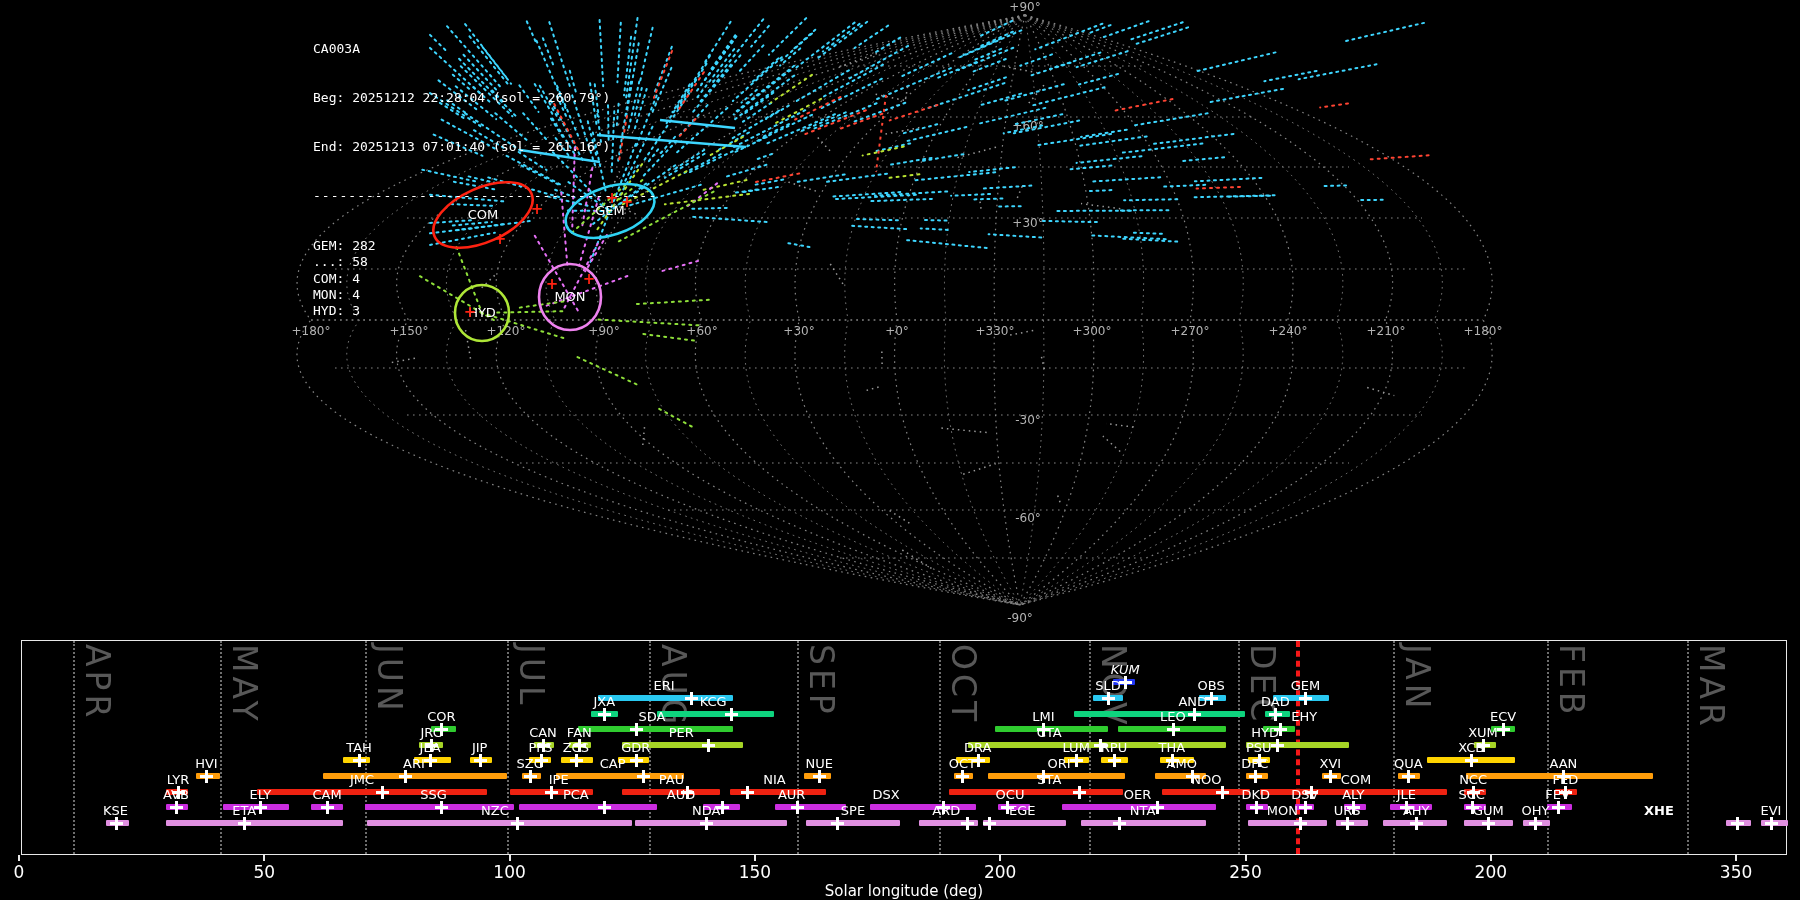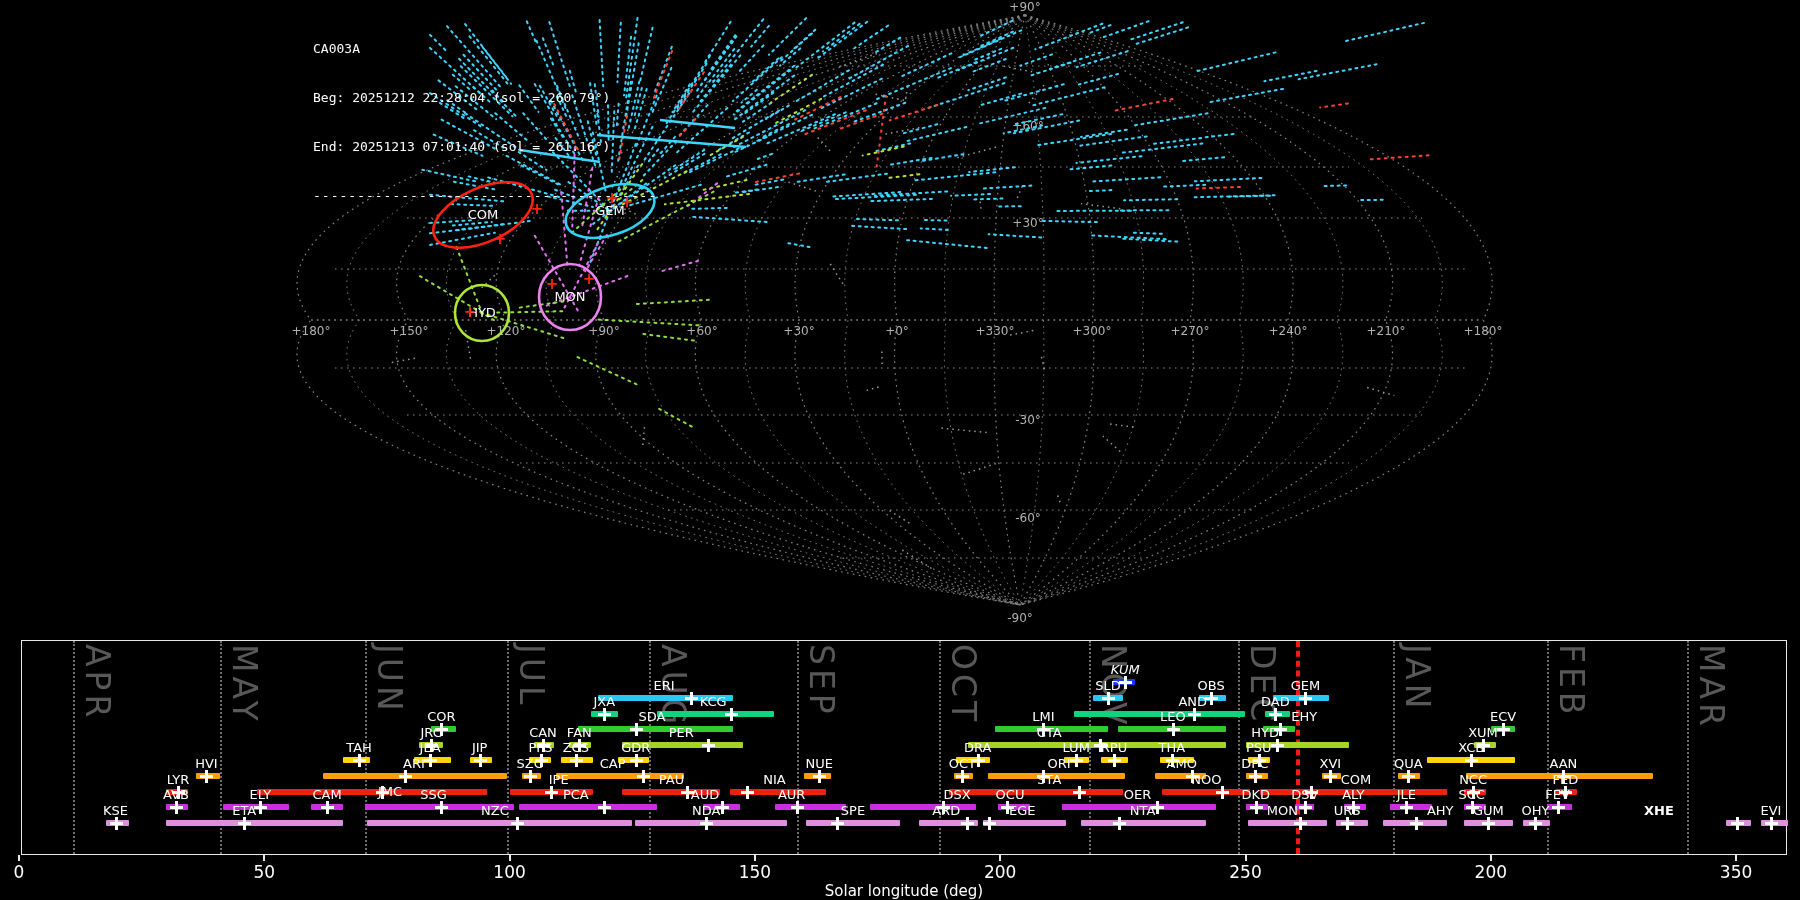--- a/index.html
+++ b/index.html
@@ -411,20 +411,21 @@
     <text x="589" y="284" fill="#ff2211" font-size="15" text-anchor="middle" font-weight="bold">+</text>
     <text x="470" y="317" fill="#ff2211" font-size="15" text-anchor="middle" font-weight="bold">+</text>
     <text x="500" y="244" fill="#ff2211" font-size="15" text-anchor="middle" font-weight="bold">+</text>
   </svg>
 
 <div id="info">
   <div>CA003A</div>
   <div>Beg: 20251212 22:28:04 (sol = 260.79°)</div>
   <div>End: 20251213 07:01:40 (sol = 261.16°)</div>
   <div class="sep">---------------------------------------</div>
+  <div id="counts"><div>GEM: 282</div><div>...: 58</div><div>COM: 4</div><div>MON: 4</div><div>HYD: 3</div></div>
 </div>
 
 <div id="timeline">
   <div id="panel-border"></div>
   <div id="xlabel">Solar longitude (deg)</div>
 <div class="gridline" style="left: 73px;"></div>
     <div class="month" style="left: 78px;">APR</div>
     <div class="gridline" style="left: 220.1px;"></div>
     <div class="month" style="left: 225.1px;">MAY</div>
     <div class="gridline" style="left: 364.9px;"></div>
@@ -585,21 +586,21 @@
     <div class="peak" style="left: 1408.4px; top: 776px;"></div>
     <div class="shlabel" style="left: 1408.4px; top: 757px;">QUA</div>
     <div class="bar" style="left: 1466.3px; width: 186.4px; top: 773px; background: rgb(255, 157, 10);"></div>
     <div class="peak" style="left: 1563.4px; top: 776px;"></div>
     <div class="shlabel" style="left: 1563.4px; top: 757px;">AAN</div>
     <div class="bar" style="left: 166.2px; width: 22.1px; top: 789px; background: rgb(238, 34, 17);"></div>
     <div class="peak" style="left: 178px; top: 792px;"></div>
     <div class="shlabel" style="left: 178px; top: 773px;">LYR</div>
     <div class="bar" style="left: 256.9px; width: 230.6px; top: 789px; background: rgb(238, 34, 17);"></div>
     <div class="peak" style="left: 382px; top: 792px;"></div>
-    <div class="shlabel" style="left: 390px; top: 773px; margin-top: 12px;">JMC</div>
+    <div class="shlabel" style="left: 362px; top: 773px;">JMC</div>
     <div class="bar" style="left: 509.6px; width: 83.4px; top: 789px; background: rgb(238, 34, 17);"></div>
     <div class="peak" style="left: 550.8px; top: 792px;"></div>
     <div class="shlabel" style="left: 558.7px; top: 773px;">IPE</div>
     <div class="bar" style="left: 622.4px; width: 98.1px; top: 789px; background: rgb(238, 34, 17);"></div>
     <div class="peak" style="left: 687.2px; top: 792px;"></div>
     <div class="shlabel" style="left: 671.5px; top: 773px;">PAU</div>
     <div class="bar" style="left: 730.4px; width: 95.7px; top: 789px; background: rgb(238, 34, 17);"></div>
     <div class="peak" style="left: 746.6px; top: 792px;"></div>
     <div class="shlabel" style="left: 774.5px; top: 773px;">NIA</div>
     <div class="bar" style="left: 948.7px; width: 174.2px; top: 789px; background: rgb(238, 34, 17);"></div>
@@ -627,27 +628,27 @@
     <div class="peak" style="left: 327.1px; top: 807px;"></div>
     <div class="shlabel" style="left: 327.1px; top: 788px;">CAM</div>
     <div class="bar" style="left: 364.9px; width: 149.6px; top: 804px; background: rgb(203, 45, 224);"></div>
     <div class="peak" style="left: 441.4px; top: 807px;"></div>
     <div class="shlabel" style="left: 433.6px; top: 788px;">SSG</div>
     <div class="bar" style="left: 519.4px; width: 137.4px; top: 804px; background: rgb(203, 45, 224);"></div>
     <div class="peak" style="left: 604.3px; top: 807px;"></div>
     <div class="shlabel" style="left: 575.8px; top: 788px;">PCA</div>
     <div class="bar" style="left: 703.4px; width: 36.8px; top: 804px; background: rgb(203, 45, 224);"></div>
     <div class="peak" style="left: 721.5px; top: 807px;"></div>
-    <div class="shlabel" style="left: 705px; top: 788px;">AUD</div>
+    <div class="shlabel" style="left: 681px; top: 788px;">AUD</div>
     <div class="bar" style="left: 774.5px; width: 71.1px; top: 804px; background: rgb(203, 45, 224);"></div>
     <div class="peak" style="left: 797.1px; top: 807px;"></div>
     <div class="shlabel" style="left: 791.7px; top: 788px;">AUR</div>
     <div class="bar" style="left: 870.2px; width: 105.5px; top: 804px; background: rgb(203, 45, 224);"></div>
     <div class="peak" style="left: 942.8px; top: 807px;"></div>
-    <div class="shlabel" style="left: 957px; top: 788px;">DSX</div>
+    <div class="shlabel" style="left: 886px; top: 788px;">DSX</div>
     <div class="bar" style="left: 997.7px; width: 31.9px; top: 804px; background: rgb(203, 45, 224);"></div>
     <div class="peak" style="left: 1007.1px; top: 807px;"></div>
     <div class="shlabel" style="left: 1010px; top: 788px;">OCU</div>
     <div class="bar" style="left: 1061.5px; width: 154.5px; top: 804px; background: rgb(203, 45, 224);"></div>
     <div class="peak" style="left: 1157.2px; top: 807px;"></div>
     <div class="shlabel" style="left: 1137.6px; top: 788px;">OER</div>
     <div class="bar" style="left: 1245.5px; width: 22.1px; top: 804px; background: rgb(203, 45, 224);"></div>
     <div class="peak" style="left: 1255.8px; top: 807px;"></div>
     <div class="shlabel" style="left: 1255.8px; top: 788px;">DKD</div>
     <div class="bar" style="left: 1294.6px; width: 19.6px; top: 804px; background: rgb(203, 45, 224);"></div>
@@ -690,21 +691,21 @@
     <div class="peak" style="left: 1118.9px; top: 823px;"></div>
     <div class="shlabel" style="left: 1142.5px; top: 804px;">NTA</div>
     <div class="bar" style="left: 1248px; width: 78.5px; top: 820px; background: rgb(224, 143, 224);"></div>
     <div class="peak" style="left: 1299.5px; top: 823px;"></div>
     <div class="shlabel" style="left: 1282.3px; top: 804px;">MON</div>
     <div class="bar" style="left: 1336.3px; width: 31.9px; top: 820px; background: rgb(224, 143, 224);"></div>
     <div class="peak" style="left: 1347.1px; top: 823px;"></div>
     <div class="shlabel" style="left: 1347.1px; top: 804px;">URS</div>
     <div class="bar" style="left: 1382.9px; width: 63.8px; top: 820px; background: rgb(224, 143, 224);"></div>
     <div class="peak" style="left: 1416.2px; top: 823px;"></div>
-    <div class="shlabel" style="left: 1416.2px; top: 804px; margin-left: 24px;">AHY</div>
+    <div class="shlabel" style="left: 1416.2px; top: 804px;">AHY</div>
     <div class="bar" style="left: 1463.8px; width: 49.1px; top: 820px; background: rgb(224, 143, 224);"></div>
     <div class="peak" style="left: 1488.3px; top: 823px;"></div>
     <div class="shlabel" style="left: 1488.3px; top: 804px;">GUM</div>
     <div class="bar" style="left: 1522.7px; width: 27px; top: 820px; background: rgb(224, 143, 224);"></div>
     <div class="peak" style="left: 1535.4px; top: 823px;"></div>
     <div class="shlabel" style="left: 1535.4px; top: 804px;">OHY</div>
     <div class="bar" style="left: 1726.3px; width: 24.5px; top: 820px; background: rgb(224, 143, 224);"></div>
     <div class="peak" style="left: 1737.1px; top: 823px;"></div>
     <div class="shlabel" style="left: 1659px; top: 804px; font-weight: bold;">XHE</div>
     <div class="bar" style="left: 1760.6px; width: 27px; top: 820px; background: rgb(224, 143, 224);"></div>

